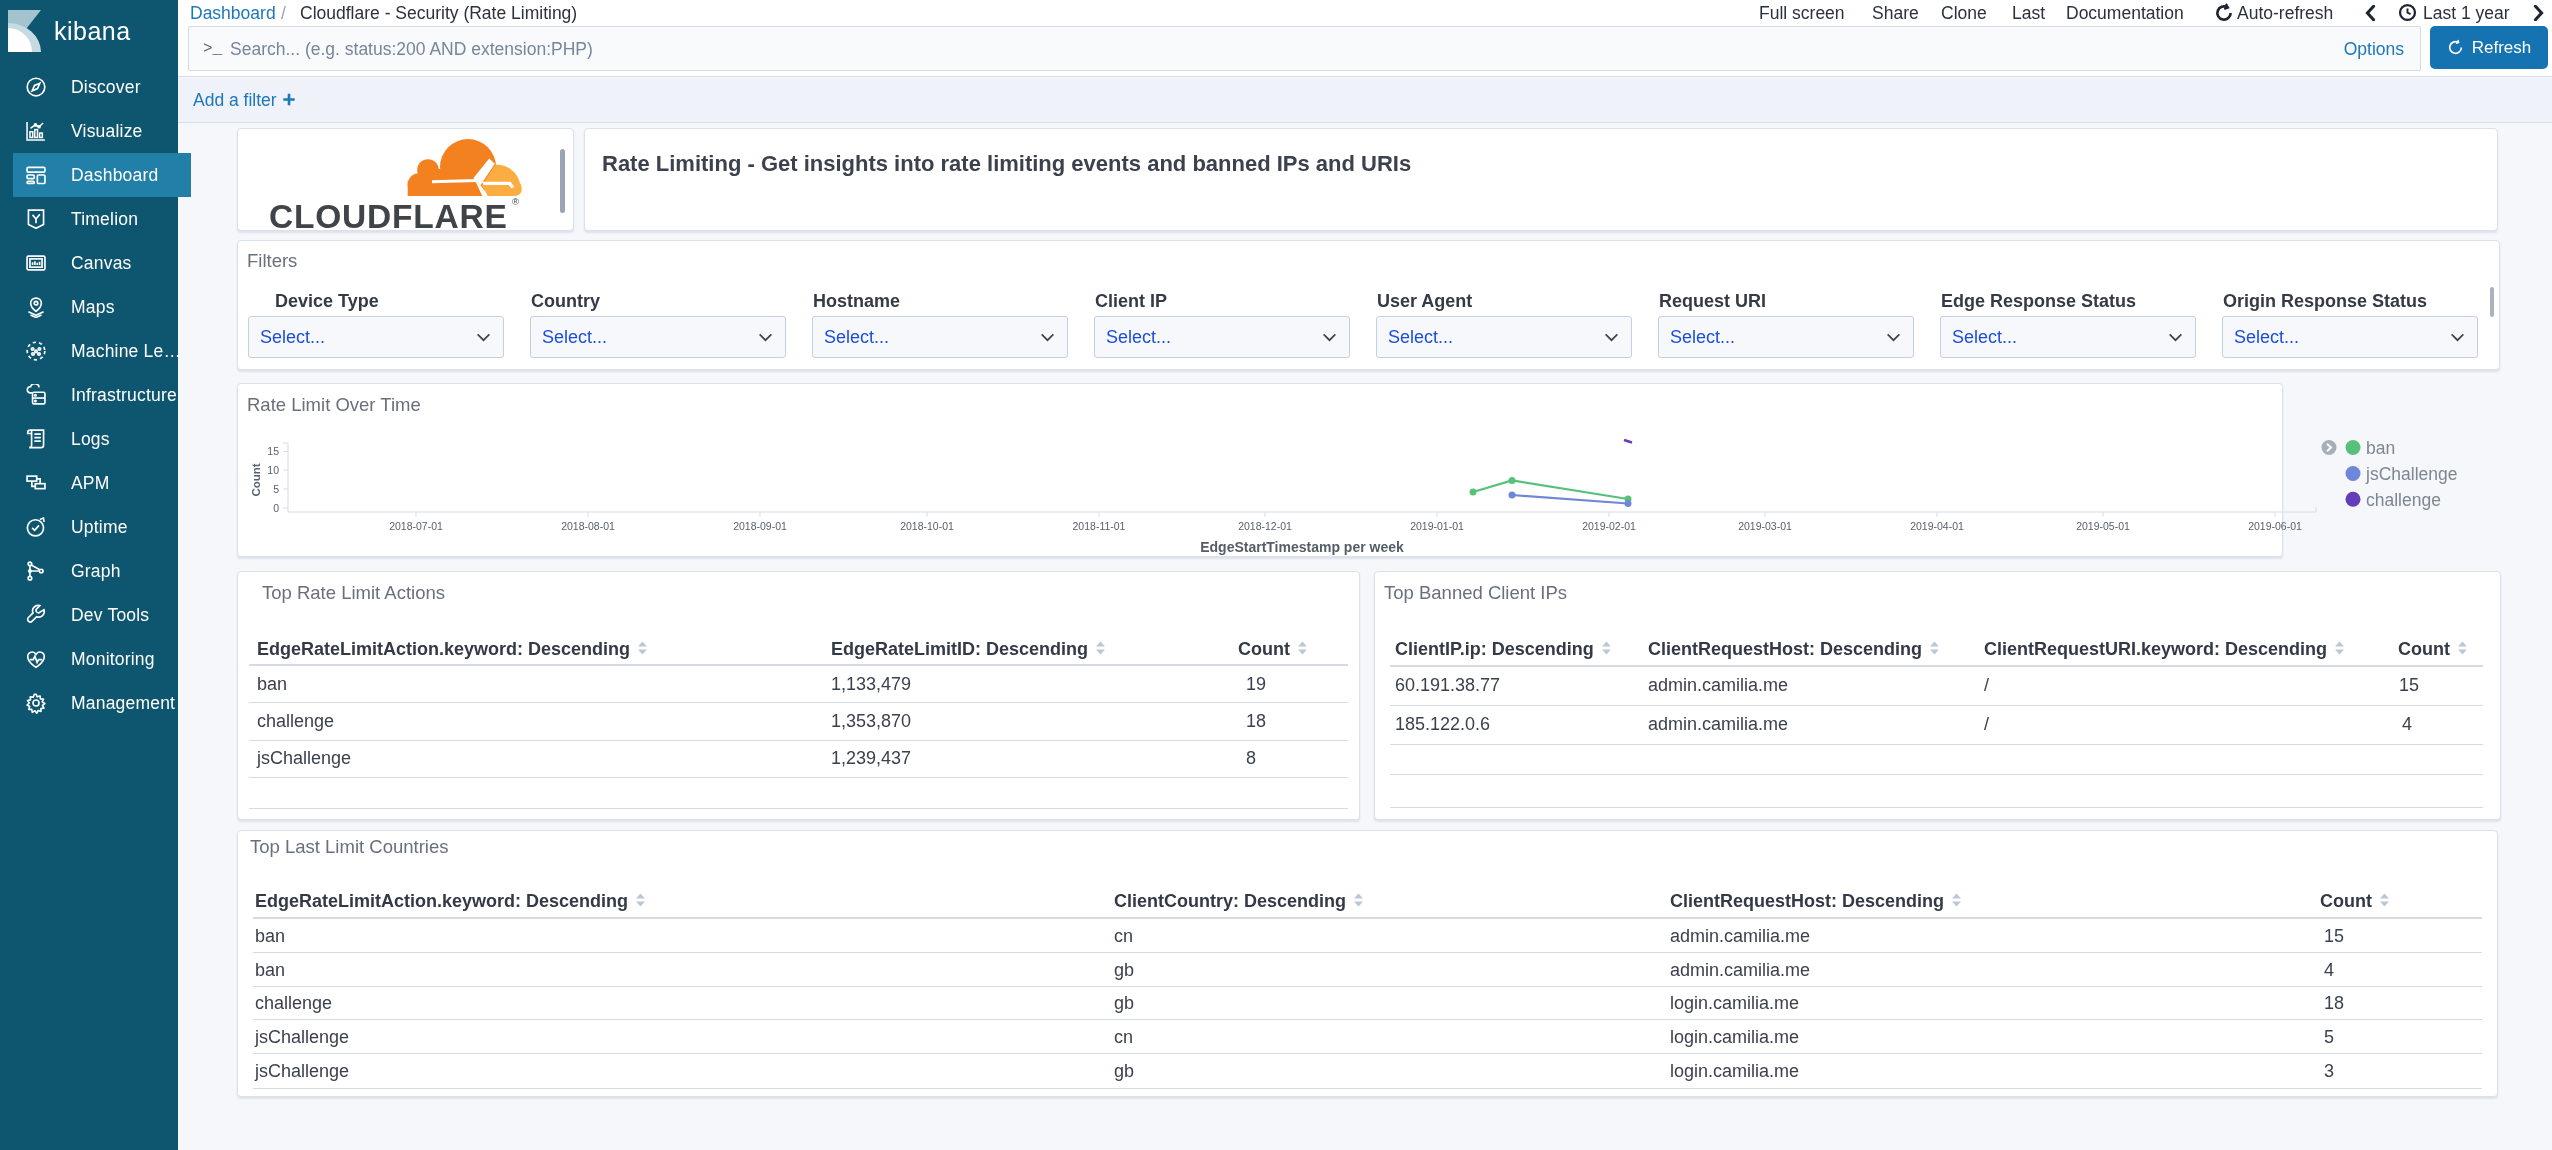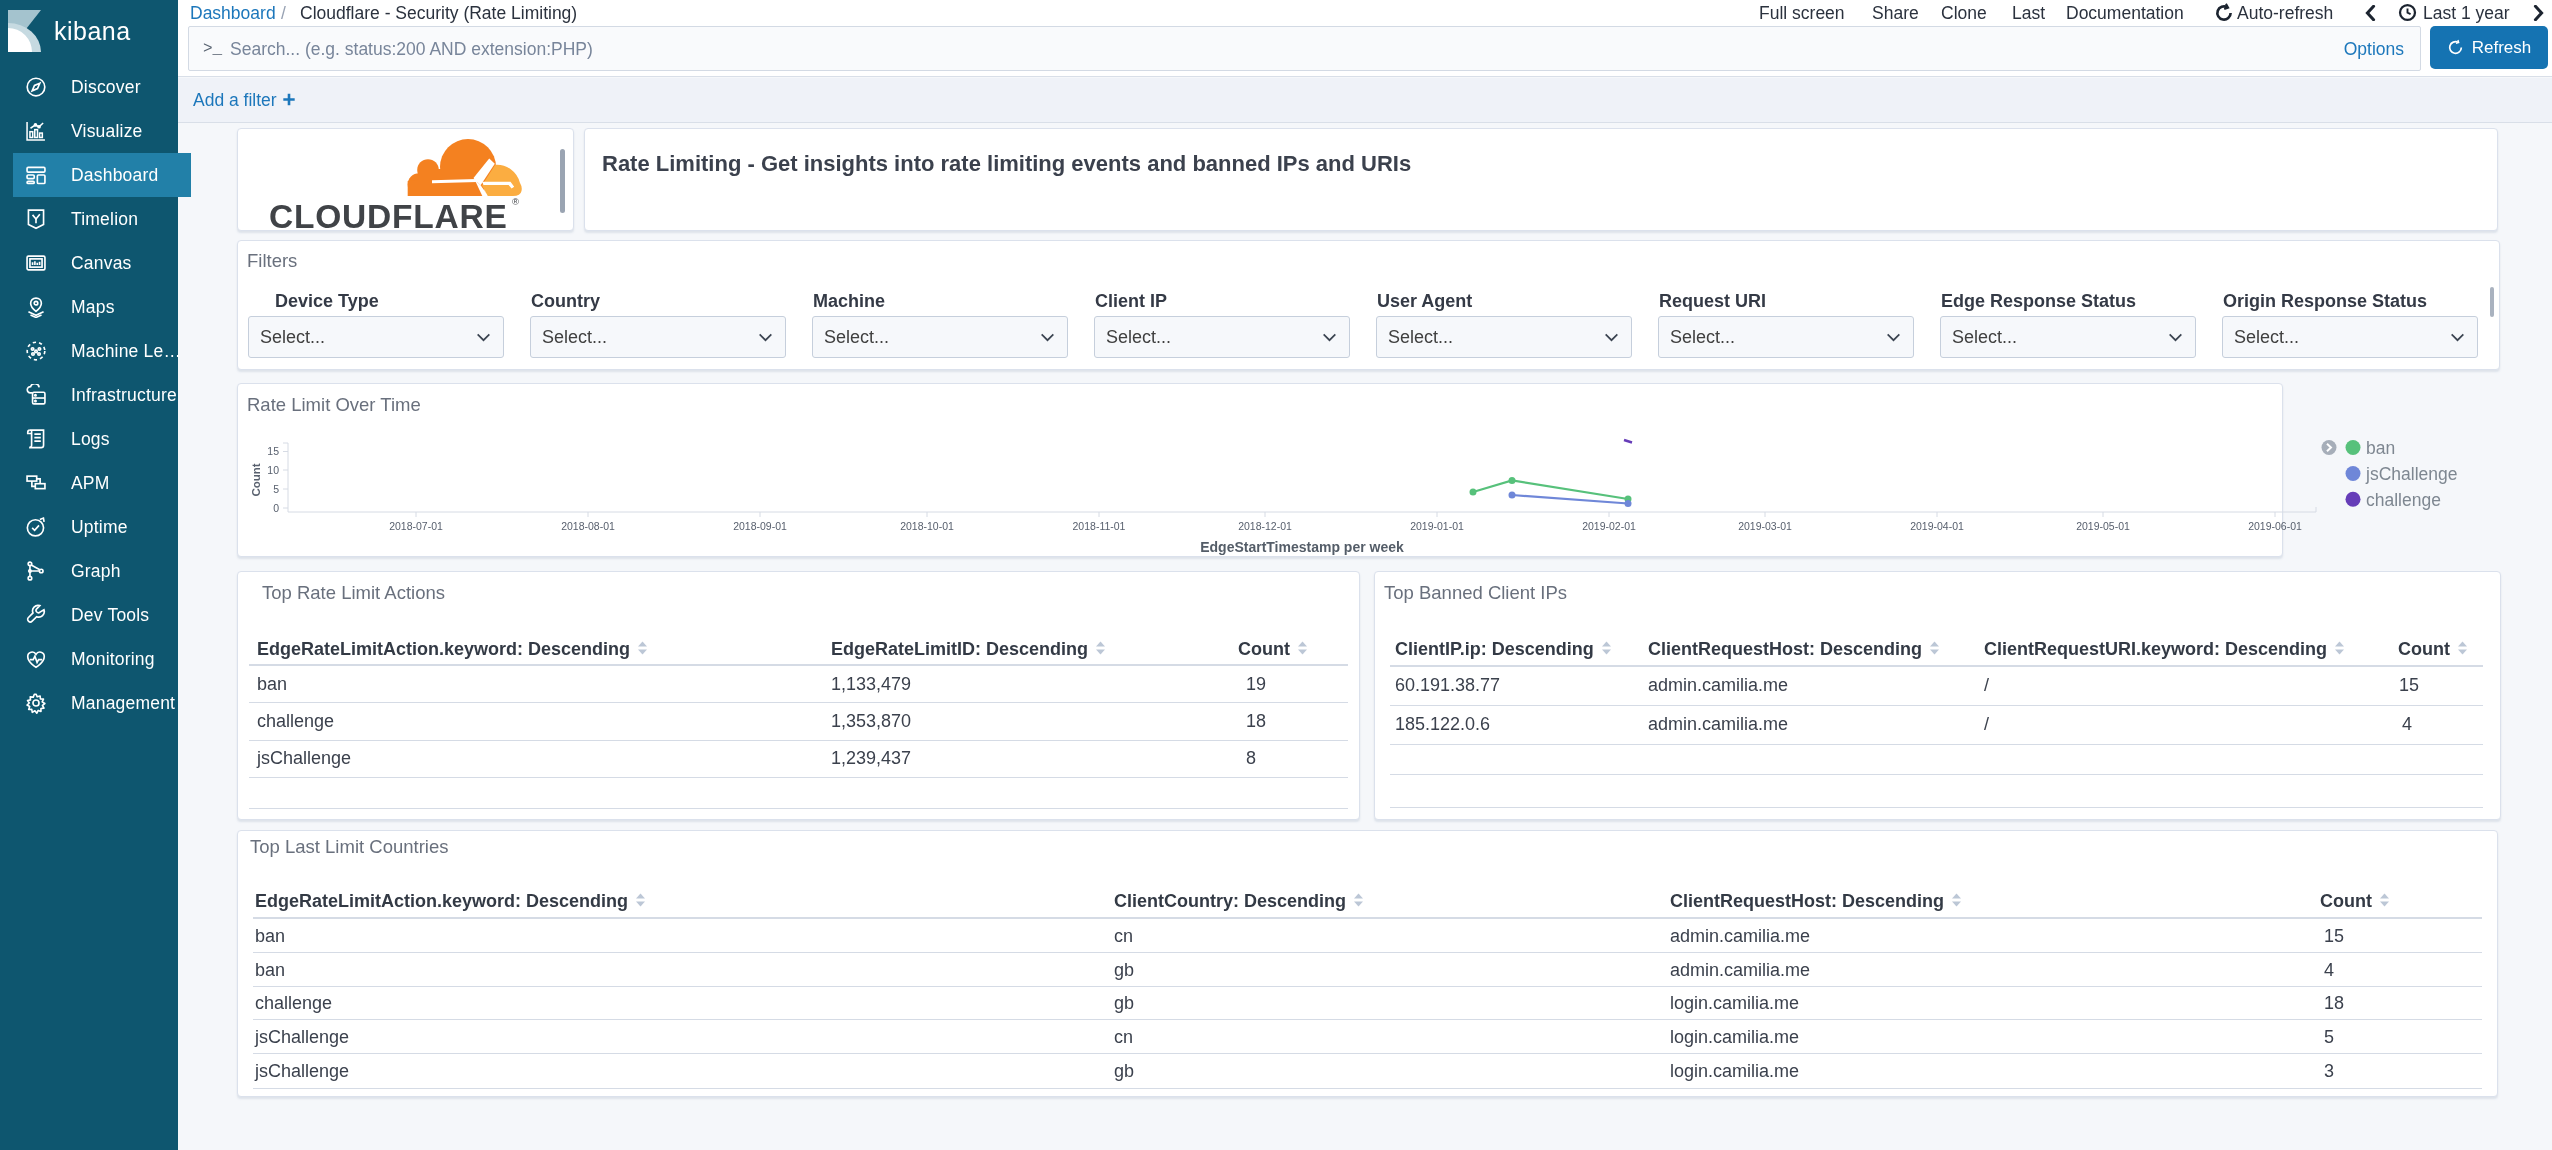--- a/index.html
+++ b/index.html
@@ -23,21 +23,21 @@
   
   .panel { position:absolute; background:#fff; border:1px solid #dbe1ec; border-radius:4px; box-shadow:0 2px 2px rgba(153,166,188,0.25); }
   .ptitle { position:absolute; font-size:18.5px; color:#69707d; white-space:nowrap; }
   .tline { position:absolute; height:1px; background:#d5dbe5; }
   .cell { position:absolute; transform:translateY(-50%); font-size:18px; color:#3b414d; white-space:nowrap; }
   .hcell { position:absolute; transform:translateY(-50%); font-size:18px; font-weight:bold; color:#333a45; white-space:nowrap; }
   .sort { display:inline-block; vertical-align:-1px; margin-left:7px; }
   
   .flabel { position:absolute; font-size:18px; font-weight:bold; color:#343a46; white-space:nowrap; }
   .fselect { position:absolute; width:256px; height:42px; top:316px; border:1px solid #c6cfdc; border-radius:3px; background:#f6f8fb; }
-  .fselect .ph { position:absolute; left:11px; top:50%; transform:translateY(-50%); font-size:18px; color:#404040; }
+  .fselect .ph { position:absolute; left:11px; top:50%; transform:translateY(-50%); font-size:18px; color:#1d4ed8; }
   .fselect svg { position:absolute; right:11px; top:50%; transform:translateY(-50%); }
 </style>
 </head>
 <body>
 <div id="page">
   <div id="sidebar">
     <svg class="abs" style="left:8px;top:10px" width="33" height="42" viewBox="0 0 33 42">
       <polygon points="0,0 33,0 0,42" fill="#a4c3ce"></polygon>
       <path d="M0,13 A33,29 0 0 1 33,42 L0,42 Z" fill="#c6dae1"></path>
       <path d="M0,18 A24,24 0 0 1 24,42 L0,42 Z" fill="#ffffff"></path>
@@ -241,21 +241,21 @@
     <div class="ptitle" style="left:9px;top:9px;">Filters</div>
     <div class="abs" style="left:2252px;top:46px;width:4px;height:30px;background:#a9b2bf;border-radius:2px;"></div>
   </div>
 
   <div class="panel" style="left:584px;top:128px;width:1914px;height:103px;">
     <div class="abs" style="left:17px;top:35px;transform:translateY(-50%);font-size:22px;font-weight:bold;color:#3b414d;">Rate Limiting - Get insights into rate limiting events and banned IPs and URIs</div>
   </div>
   <div id="filters-items">
     <div class="flabel" style="left:249px;top:291px;margin-left:26px;">Device Type</div>
     <div class="flabel" style="left:531px;top:291px;">Country</div>
-    <div class="flabel" style="left:813px;top:291px;">Machine</div>
+    <div class="flabel" style="left:813px;top:291px;">Hostname</div>
     <div class="flabel" style="left:1095px;top:291px;">Client IP</div>
     <div class="flabel" style="left:1377px;top:291px;">User Agent</div>
     <div class="flabel" style="left:1659px;top:291px;">Request URI</div>
     <div class="flabel" style="left:1941px;top:291px;">Edge Response Status</div>
     <div class="flabel" style="left:2223px;top:291px;">Origin Response Status</div>
     <div class="fselect" style="left:248px;">
         <span class="ph">Select...</span>
         <svg width="17" height="17" viewBox="0 0 16 16" fill="none" stroke="#3a4350" stroke-width="1.6">
           <path d="M2.5 5.5 L8 11 L13.5 5.5"></path>
         </svg>

